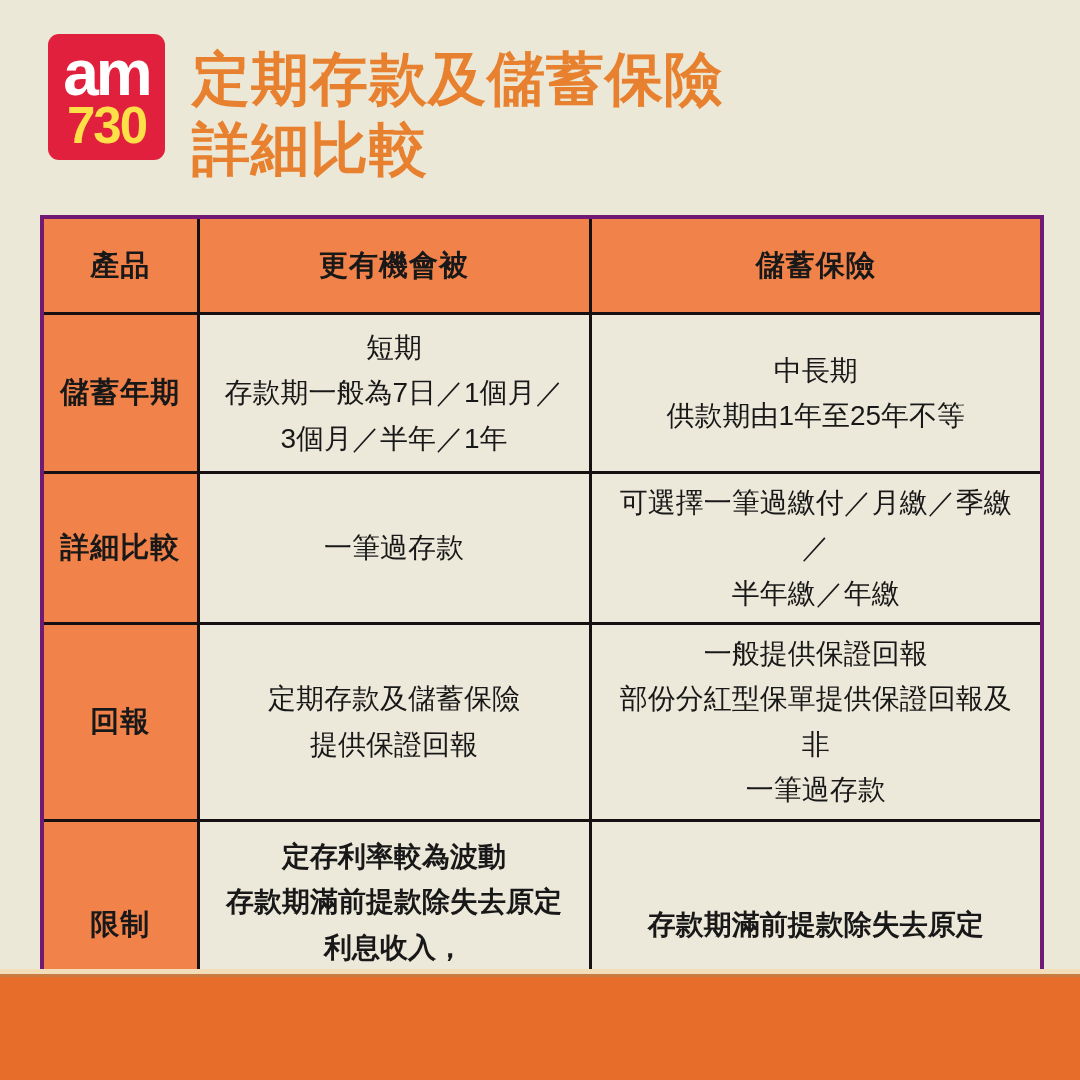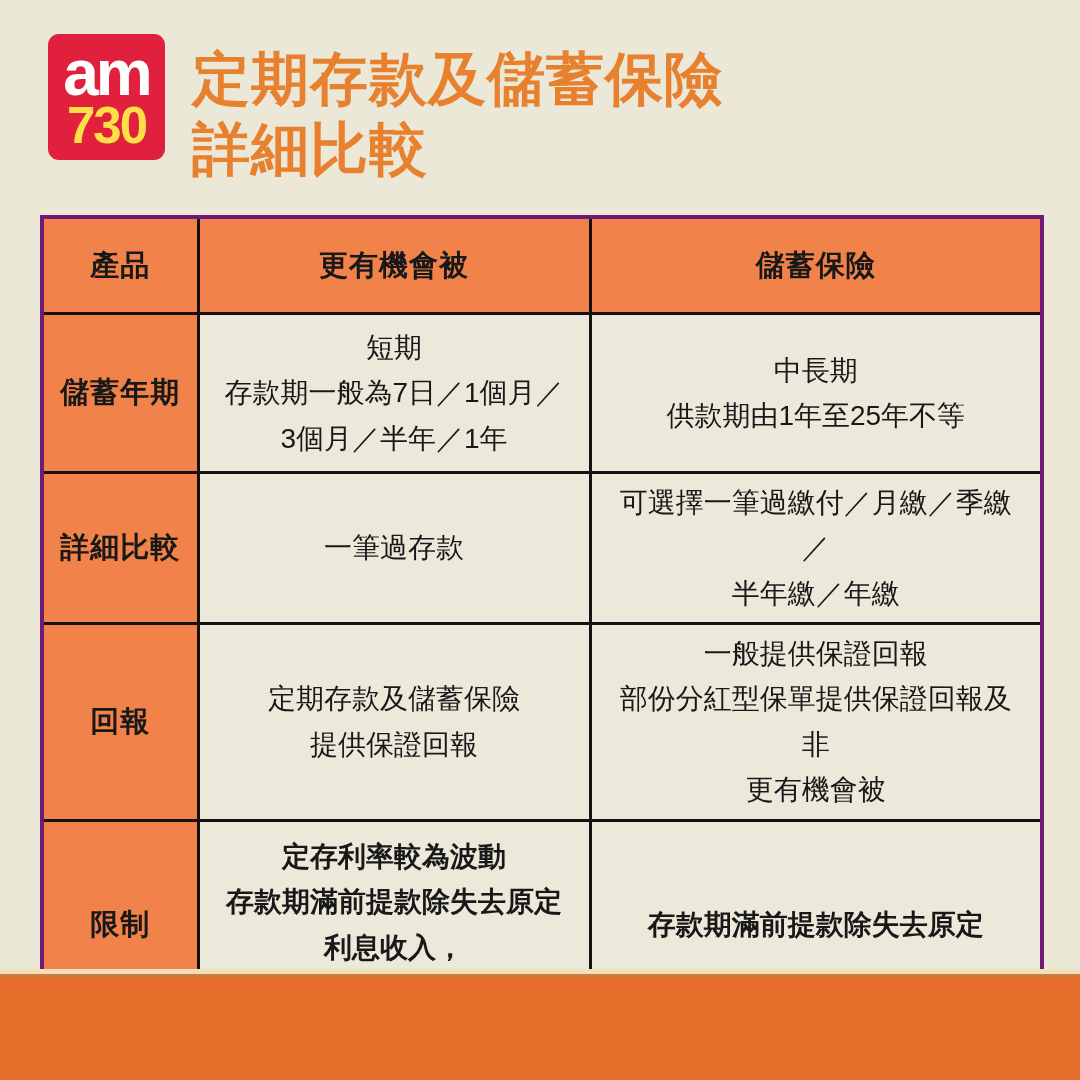--- a/index.html
+++ b/index.html
@@ -160,21 +160,21 @@
         <td>一筆過存款</td>
         <td>可選擇一筆過繳付／月繳／季繳／
 半年繳／年繳</td>
       </tr>
       <tr class="h-r2">
         <th>回報</th>
         <td>定期存款及儲蓄保險
 提供保證回報</td>
         <td>一般提供保證回報
 部份分紅型保單提供保證回報及非
-更有機會被</td>
+一筆過存款</td>
       </tr>
       <tr class="h-r3">
         <th>限制</th>
         <td>定存利率較為波動
 存款期滿前提款除失去原定
 利息收入，
 更有機會被「罰息」</td>
         <td>存款期滿前提款除失去原定</td>
       </tr>
     </tbody>

